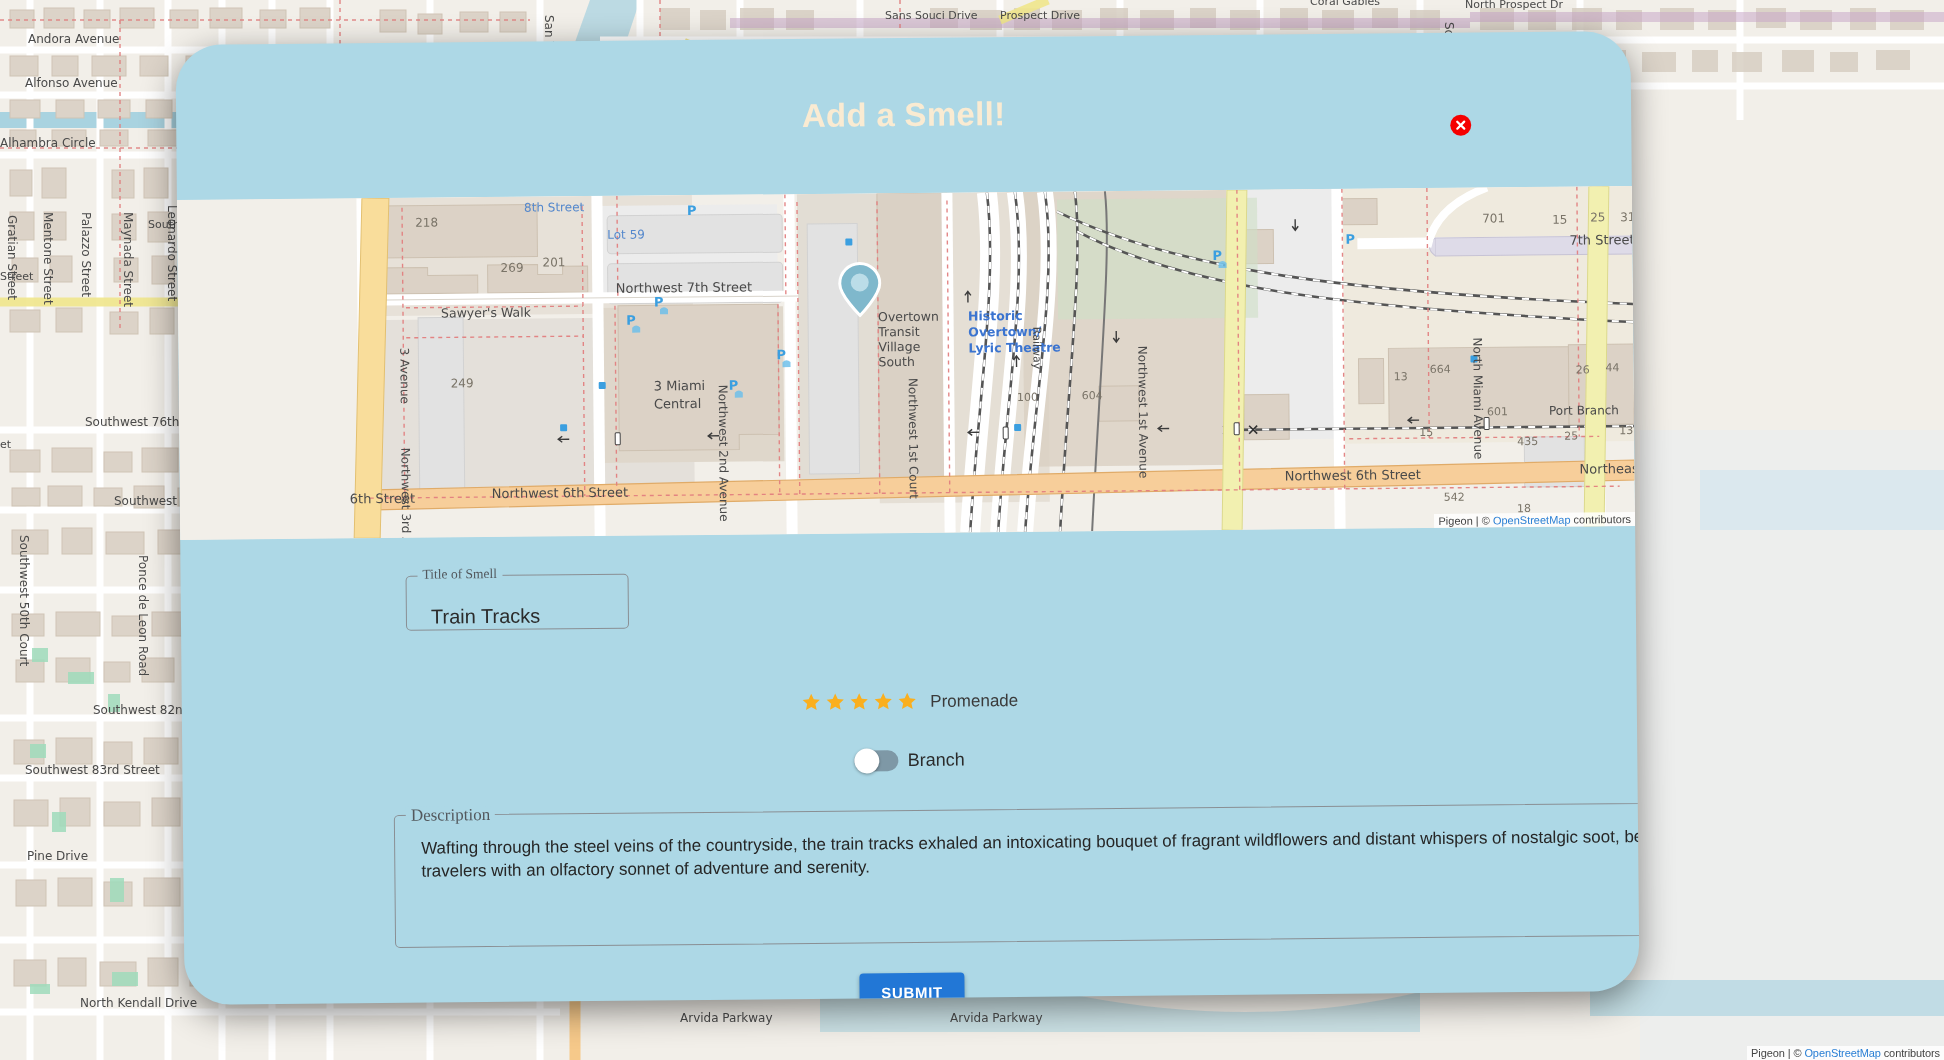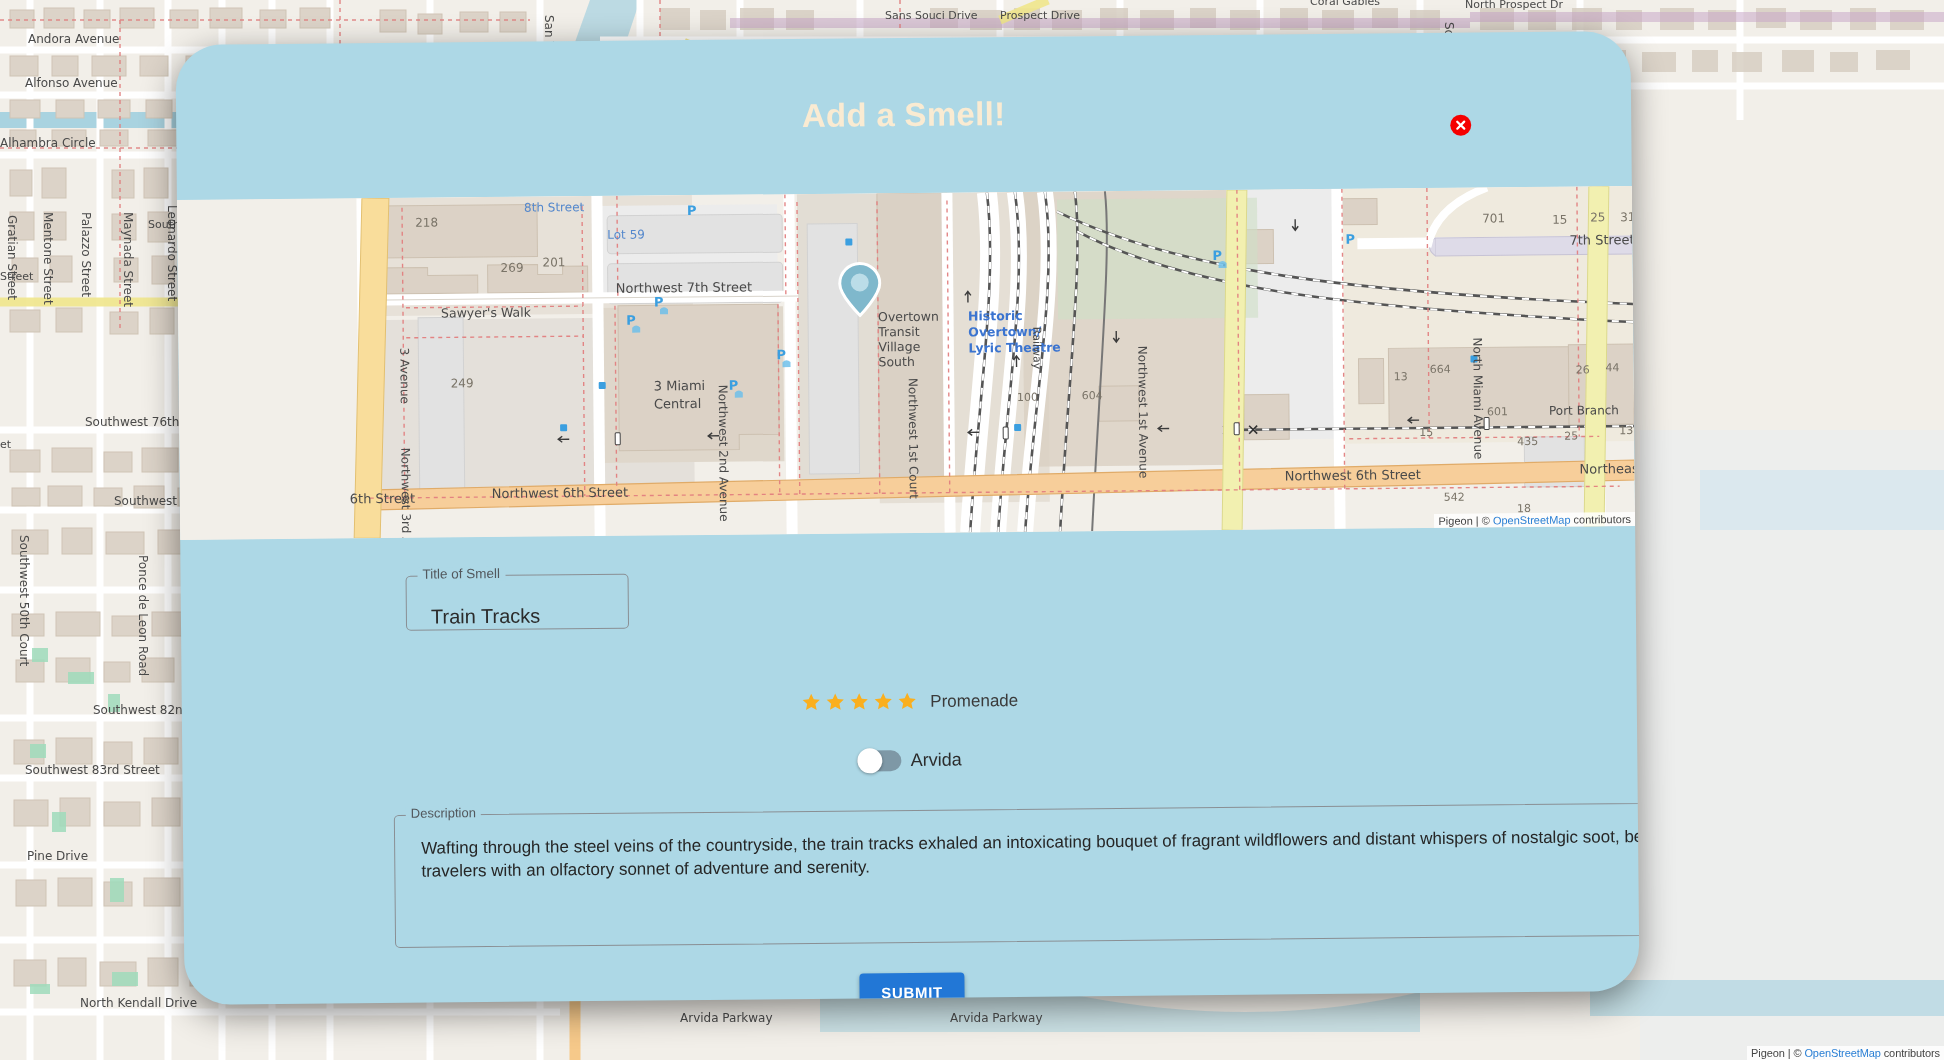--- a/index.html
+++ b/index.html
@@ -101,20 +101,21 @@
     background: transparent;
   }
   .outlined-field > legend {
     position: absolute;
     top: -9px; left: 11px;
     background: #ADD8E6;
     padding: 0 5px;
     font-size: 13.5px;
     color: #53585d;
     line-height: 1;
+    font-family: Liberation Serif, serif;
   }
   .field-input {
     width: 100%;
     border: none;
     outline: none;
     background: transparent;
     font-family: "Liberation Sans", sans-serif;
     font-size: 20px;
     color: #2b2b2b;
   }
@@ -161,21 +162,21 @@
     box-shadow: 0 1px 3px rgba(0,0,0,0.35);
   }
   .toggle-label { font-size: 18px; color: #2b2b2b; }
 
   
   #desc-field {
     position: absolute;
     left: 209px; top: 272px;
     width: 1395px; height: 133px;
   }
-  #desc-field > legend { font-size: 13px; }
+  #desc-field > legend { font-size: 17px; }
   .desc-text {
     padding: 16px 14px 0 14px;
     font-size: 17px;
     line-height: 1.35;
     color: #262626;
     white-space: normal;
   }
 
   
   .submit-row {
@@ -822,21 +823,21 @@
             <path d="M12 2l2.9 6.3 6.9.8-5.1 4.7 1.4 6.8L12 17.2 5.9 20.6l1.4-6.8L2.2 9.1l6.9-.8z" fill="#FAAF1E"></path>
           </svg>
       </div>
       <span class="rating-label">Promenade</span>
     </div>
 
     <div class="toggle-row">
       <div class="switch">
         <div class="knob"></div>
       </div>
-      <span class="toggle-label">Arvida</span>
+      <span class="toggle-label">Branch</span>
     </div>
 
     <fieldset class="outlined-field" id="desc-field">
       <legend>Description</legend>
       <div class="desc-text">Wafting through the steel veins of the countryside, the train tracks exhaled an intoxicating bouquet of fragrant wildflowers and distant whispers of nostalgic soot, beckoning to travelers with an olfactory sonnet of adventure and serenity.</div>
 
     </fieldset>
 
     <div class="submit-row">
       <button class="submit-btn">SUBMIT</button>

